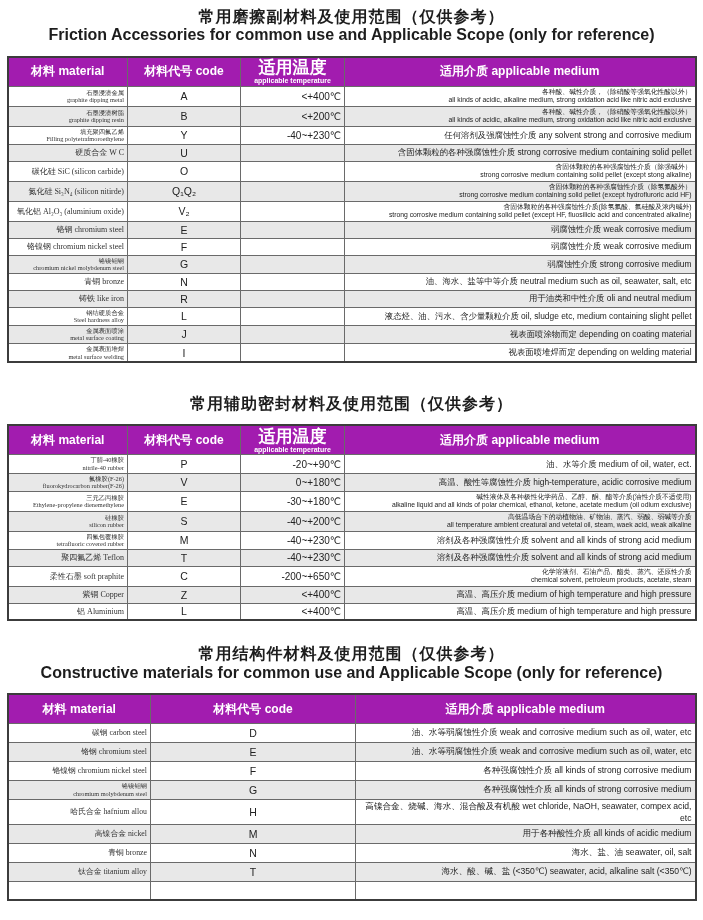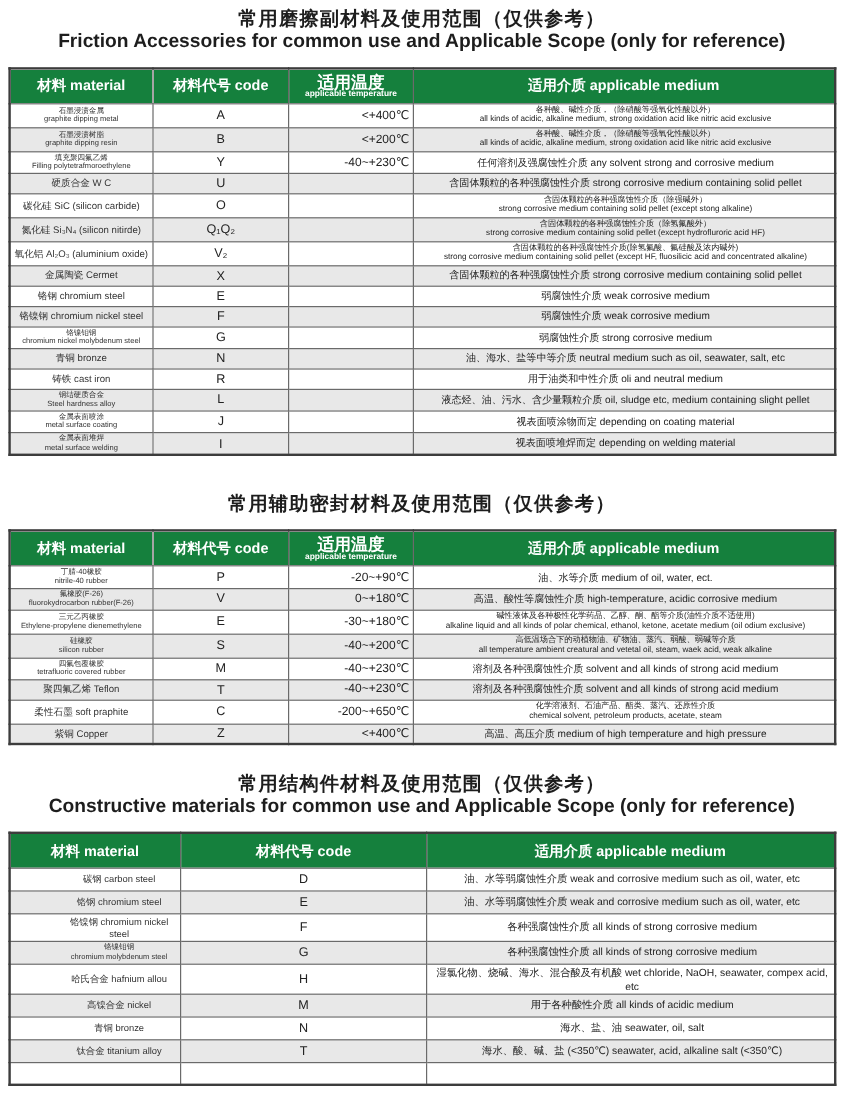--- a/index.html
+++ b/index.html
@@ -14,36 +14,36 @@
   .sec3{margin-top:24px;}
   .titles{text-align:center;line-height:1.15;}
   .title-zh{font-size:16px;font-weight:bold;margin:0;color:#1d1d1d;letter-spacing:1px;}
   .title-en{font-size:16px;font-weight:bold;margin:0;color:#1d1d1d;}
   table{
     width:690px;margin:11px auto 0;border-collapse:collapse;table-layout:fixed;
     border:2px solid #3c3c3c;
   }
   th,td{border:1px solid #6a6a6a;overflow:hidden;vertical-align:middle;}
   thead th{
-    background:#15803d;color:#ffffff;font-weight:bold;font-size:12px;
+    background:#a21caf;color:#ffffff;font-weight:bold;font-size:12px;
     height:28px;padding:0;line-height:1.05;
   }
-  thead th .temp-zh{font-size:14px;}
+  thead th .temp-zh{font-size:17px;}
   thead th .temp-en{font-size:7px;font-weight:bold;}
   tbody tr:nth-child(even){background:#e8e8e8;}
   tbody tr:nth-child(odd){background:#ffffff;}
   .t1 tbody tr{height:17px;}
   .t2 tbody tr{height:17px;}
   .t3 tbody tr{height:19px;}
   td{padding:1px 3px;}
-  .cell-material{text-align:center;font-size:8px;color:#333;}
+  .cell-material{text-align:right;font-size:8px;color:#333;font-family:Liberation Serif, serif;}
   .cell-material.multi .line{font-size:6.3px;line-height:1.2;white-space:nowrap;}
   .cell-code{text-align:center;font-size:10.5px;color:#222;}
   .cell-temp{text-align:right;font-size:10px;color:#222;}
-  .cell-medium{text-align:center;font-size:8.4px;color:#222;padding-left:6px;}
+  .cell-medium{text-align:right;font-size:8.4px;color:#222;padding-left:6px;}
   .cell-medium.multi .line{font-size:6.8px;line-height:1.25;white-space:nowrap;}
   .t3 .cell-material{font-size:7.8px;padding-left:43px;}
   .t3 .cell-medium{font-size:8.6px;margin-left:44px;}
   
   .t12 col.c-mat{width:120px;}
   .t12 col.c-code{width:113px;}
   .t12 col.c-temp{width:104px;}
   
   .t3 col.c-mat{width:143px;}
   .t3 col.c-code{width:205px;}
@@ -178,34 +178,20 @@
             <td class="cell-temp">
               <div class="line"></div>
             </td>
             <td class="cell-medium multi">
               <div class="line">含固体颗粒的各种强腐蚀性介质(除氢氟酸、氟硅酸及浓内碱外)</div>
               <div class="line">strong corrosive medium containing solid pellet (except HF, fluosilicic acid and concentrated alkaline)</div>
             </td>
           </tr>
           <tr>
             <td class="cell-material">
-              <div class="line">金属陶瓷 Cermet</div>
-            </td>
-            <td class="cell-code">
-              <div class="line">X</div>
-            </td>
-            <td class="cell-temp">
-              <div class="line"></div>
-            </td>
-            <td class="cell-medium">
-              <div class="line">含固体颗粒的各种强腐蚀性介质 strong corrosive medium containing solid pellet</div>
-            </td>
-          </tr>
-          <tr>
-            <td class="cell-material">
               <div class="line">铬钢 chromium steel</div>
             </td>
             <td class="cell-code">
               <div class="line">E</div>
             </td>
             <td class="cell-temp">
               <div class="line"></div>
             </td>
             <td class="cell-medium">
               <div class="line">弱腐蚀性介质 weak corrosive medium</div>
@@ -249,21 +235,21 @@
             </td>
             <td class="cell-temp">
               <div class="line"></div>
             </td>
             <td class="cell-medium">
               <div class="line">油、海水、盐等中等介质 neutral medium such as oil, seawater, salt, etc</div>
             </td>
           </tr>
           <tr>
             <td class="cell-material">
-              <div class="line">铸铁 cast iron</div>
+              <div class="line">铸铁 like iron</div>
             </td>
             <td class="cell-code">
               <div class="line">R</div>
             </td>
             <td class="cell-temp">
               <div class="line"></div>
             </td>
             <td class="cell-medium">
               <div class="line">用于油类和中性介质 oli and neutral medium</div>
             </td>
@@ -453,20 +439,34 @@
             <td class="cell-code">
               <div class="line">Z</div>
             </td>
             <td class="cell-temp">
               <div class="line">&lt;+400℃</div>
             </td>
             <td class="cell-medium">
               <div class="line">高温、高压介质 medium of high temperature and high pressure</div>
             </td>
           </tr>
+          <tr>
+            <td class="cell-material">
+              <div class="line">铝 Aluminium</div>
+            </td>
+            <td class="cell-code">
+              <div class="line">L</div>
+            </td>
+            <td class="cell-temp">
+              <div class="line">&lt;+400℃</div>
+            </td>
+            <td class="cell-medium">
+              <div class="line">高温、高压介质 medium of high temperature and high pressure</div>
+            </td>
+          </tr>
         </tbody>
     </table>
   </div>
 
   <div class="section sec3">
     <div class="titles">
       <div class="title-zh">常用结构件材料及使用范围（仅供参考）</div>
       <div class="title-en">Constructive materials for common use and Applicable Scope (only for reference)</div>
     </div>
     <table class="t3">
@@ -529,21 +529,21 @@
             </td>
           </tr>
           <tr>
             <td class="cell-material">
               <div class="line">哈氏合金 hafnium allou</div>
             </td>
             <td class="cell-code">
               <div class="line">H</div>
             </td>
             <td class="cell-medium">
-              <div class="line">湿氯化物、烧碱、海水、混合酸及有机酸 wet chloride, NaOH, seawater, compex acid, etc</div>
+              <div class="line">高镍合金、烧碱、海水、混合酸及有机酸 wet chloride, NaOH, seawater, compex acid, etc</div>
             </td>
           </tr>
           <tr>
             <td class="cell-material">
               <div class="line">高镍合金 nickel</div>
             </td>
             <td class="cell-code">
               <div class="line">M</div>
             </td>
             <td class="cell-medium">

